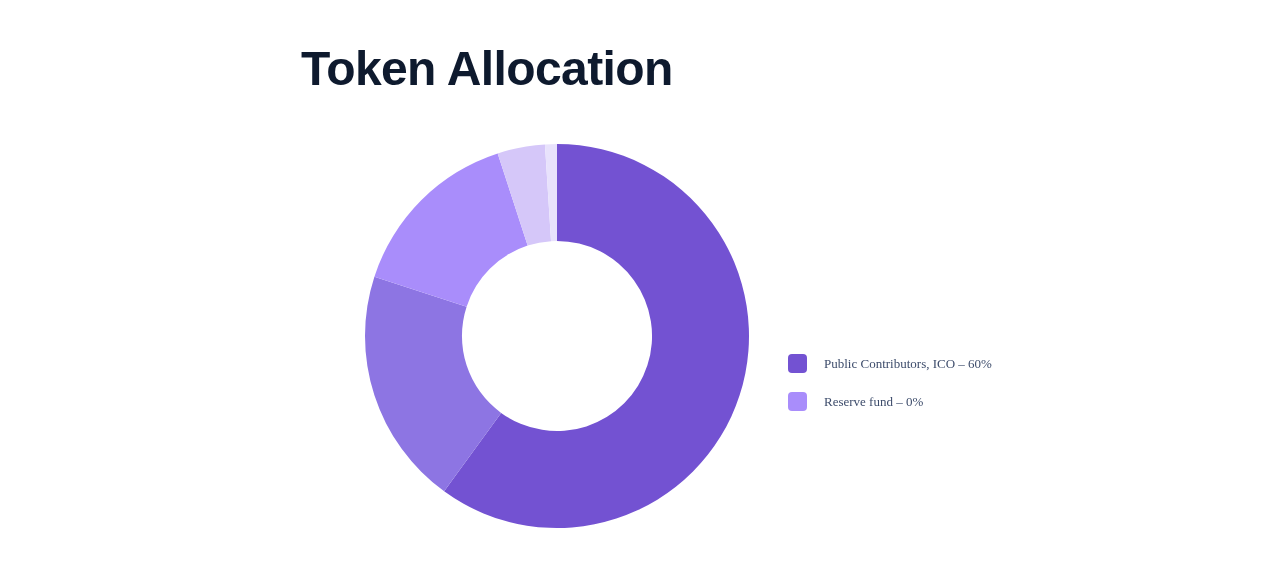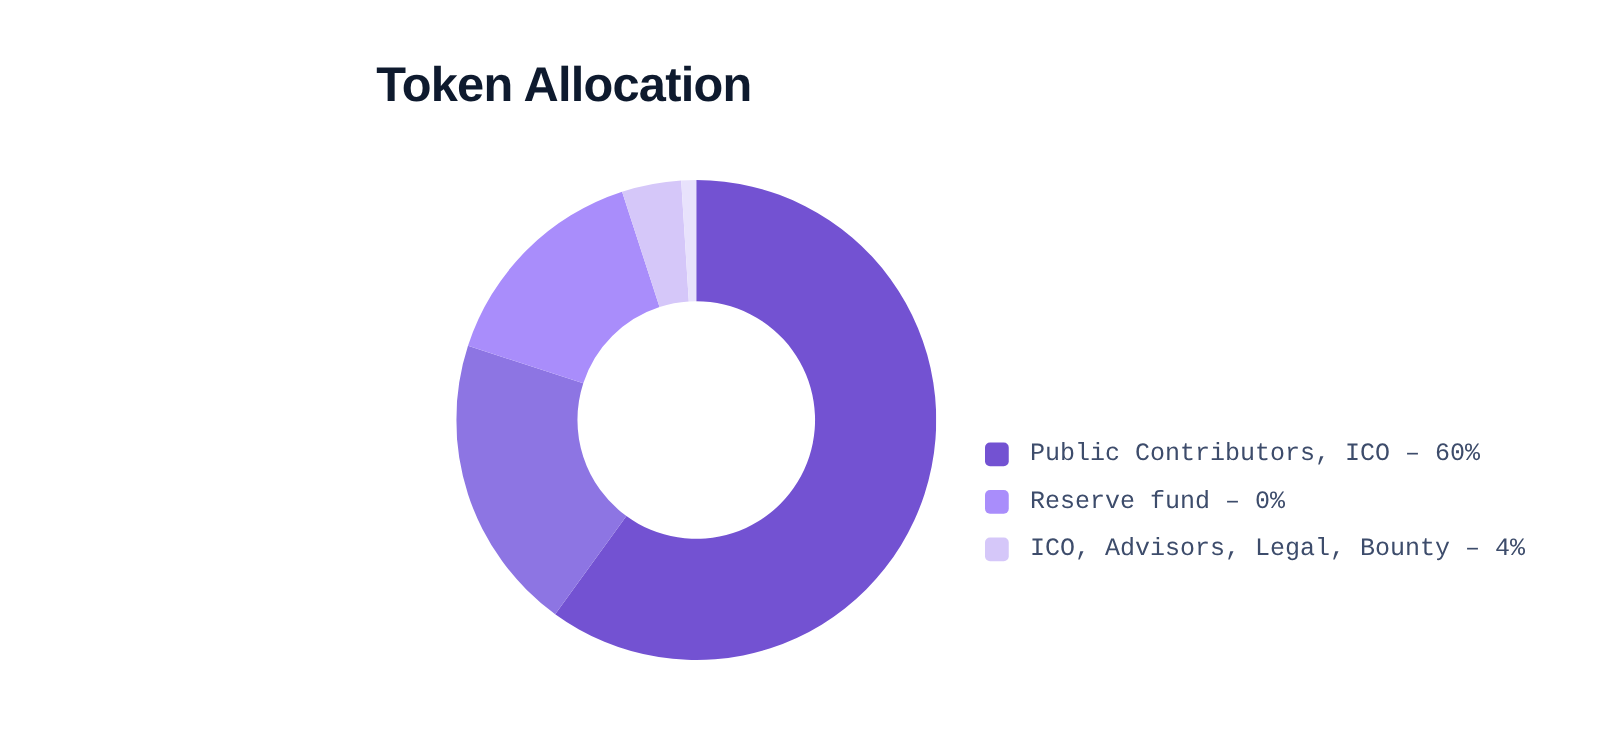--- a/index.html
+++ b/index.html
@@ -21,21 +21,21 @@
     inset: 0;
     background: #ffffff;
   }
 
   
   #page-title {
     position: absolute;
     left: 301px;
     top: 40px;
     font-family: "Liberation Sans", sans-serif;
-    font-size: 39px;
+    font-size: 48px;
     font-weight: 700;
     letter-spacing: -0.6px;
     color: #0e1a2e;
     line-height: 58px;
     white-space: nowrap;
   }
 
   
   #donut-wrap {
     position: absolute;
@@ -63,22 +63,22 @@
     height: 38px;
   }
   .legend-swatch {
     width: 19px;
     height: 19px;
     border-radius: 4px;
     flex: 0 0 19px;
   }
   .legend-label {
     margin-left: 17px;
-    font-family: Liberation Mono, monospace;
-    font-size: 20px;
+    font-family: Liberation Serif, serif;
+    font-size: 13px;
     font-weight: 400;
     color: #3d4c6b;
     white-space: nowrap;
     line-height: 19px;
   }
 </style>
 </head>
 <body>
 
 <div id="chart-page">
@@ -99,19 +99,15 @@
 
   <div id="legend">
       <div class="legend-row">
         <span class="legend-swatch" style="background: rgb(115, 82, 210);"></span>
         <span class="legend-label">Public Contributors, ICO – 60%</span>
       </div>
       <div class="legend-row">
         <span class="legend-swatch" style="background: rgb(169, 141, 251);"></span>
         <span class="legend-label">Reserve fund – 0%</span>
       </div>
-      <div class="legend-row">
-        <span class="legend-swatch" style="background: rgb(213, 199, 249);"></span>
-        <span class="legend-label">ICO, Advisors, Legal, Bounty – 4%</span>
-      </div>
     </div>
 
 </div>
 
 </body></html>

